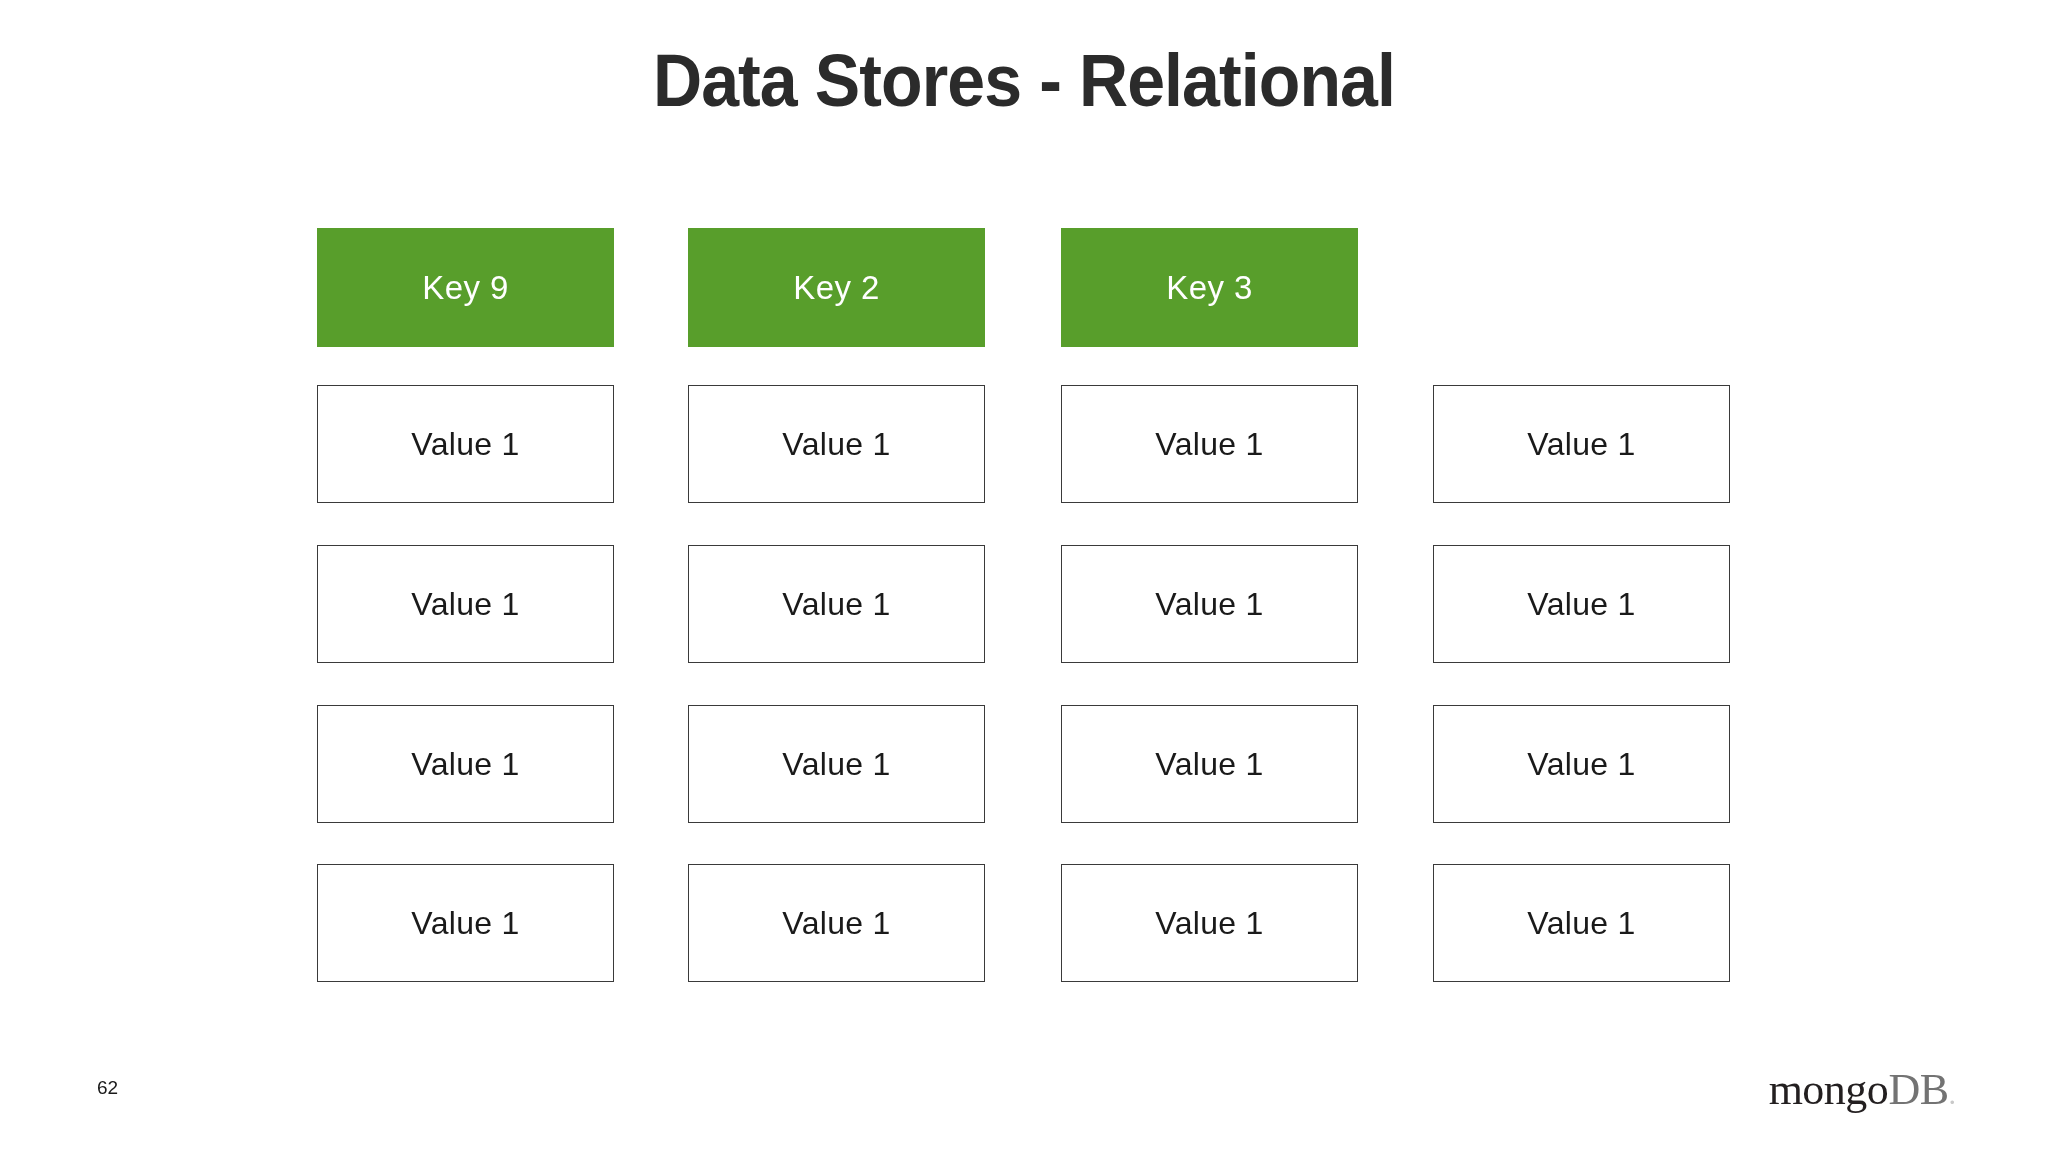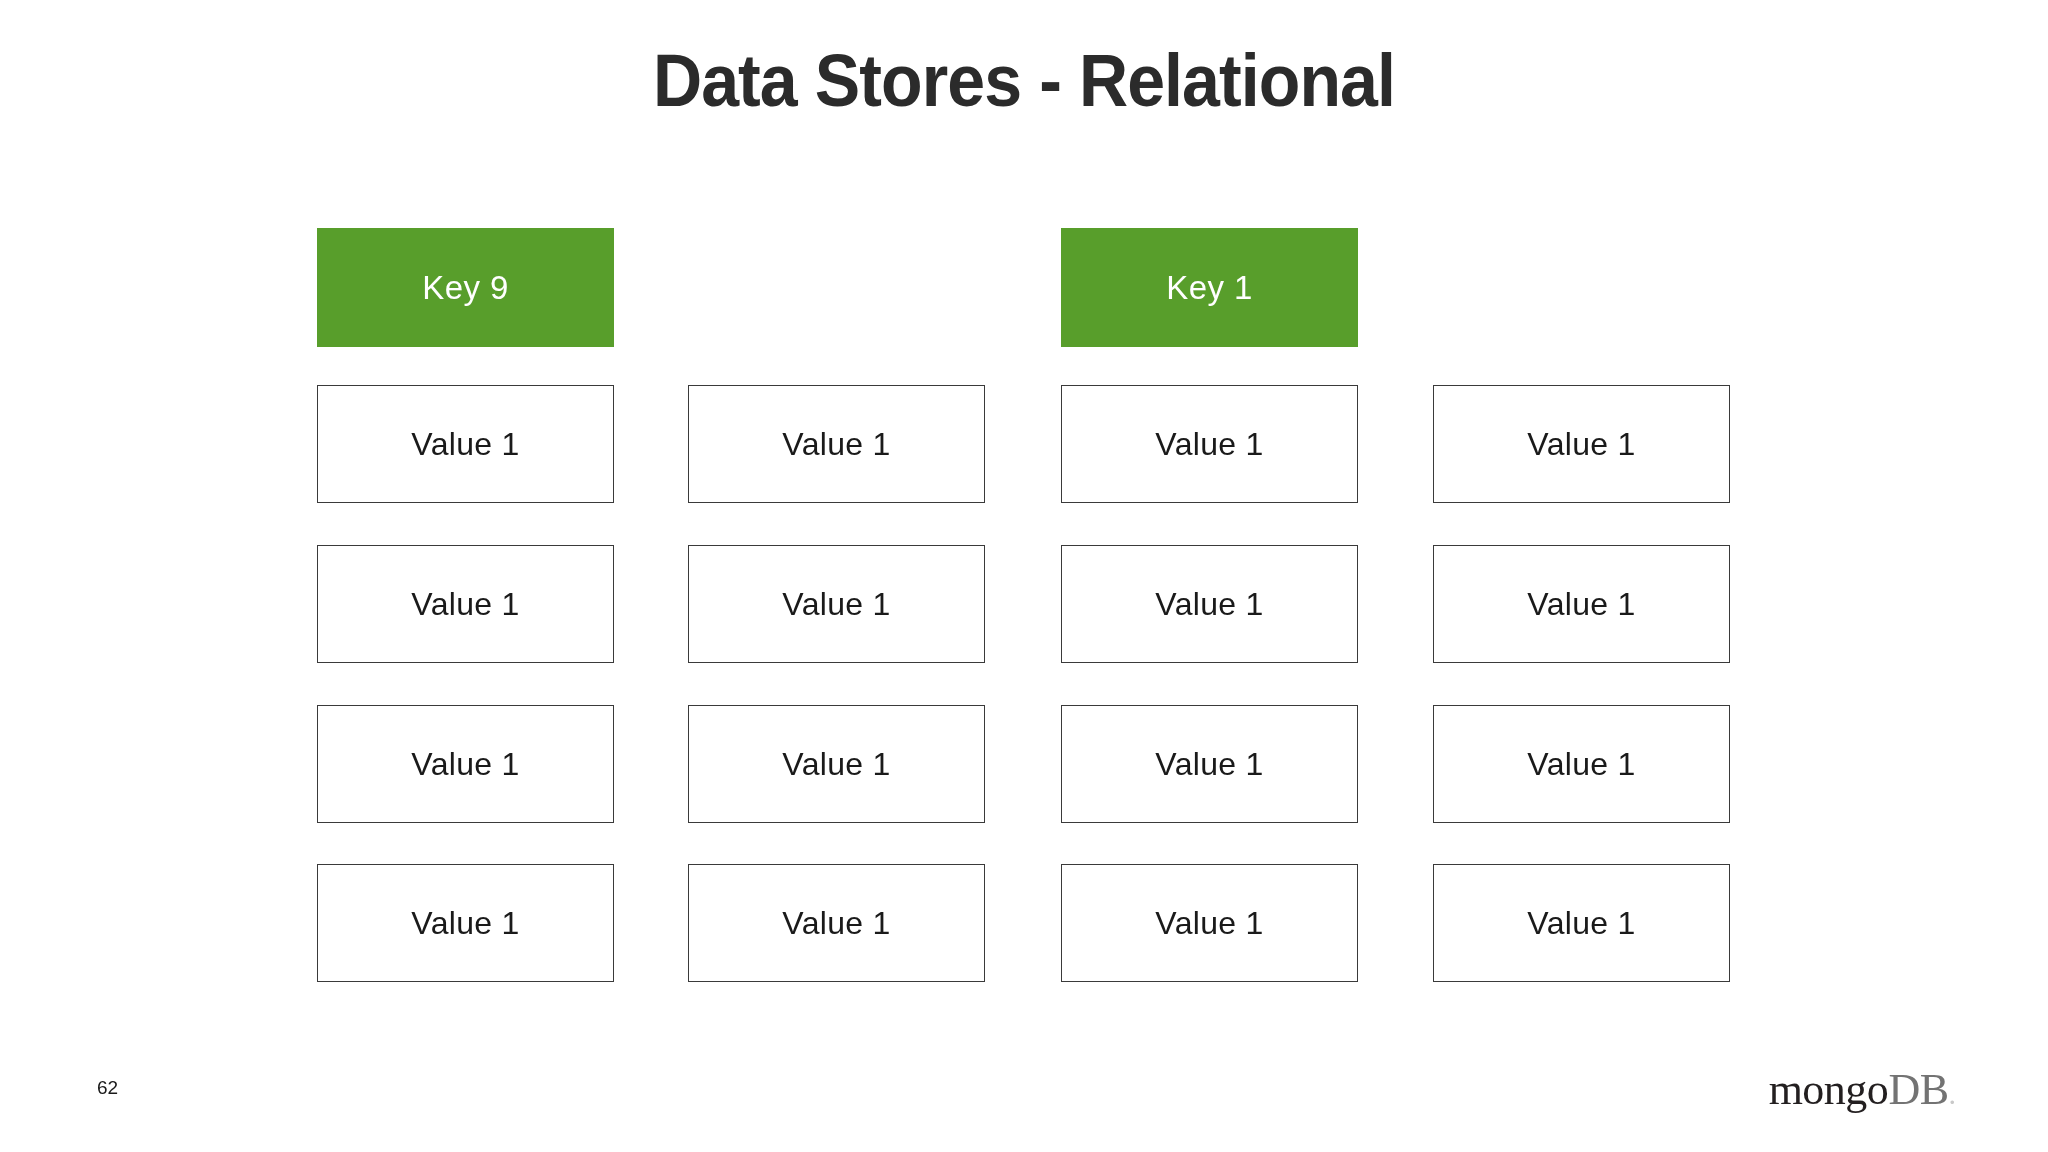--- a/index.html
+++ b/index.html
@@ -157,37 +157,40 @@
       </div>
       <div class="value-box value-row-2">
         <span class="value-label">Value 1</span>
       </div>
       <div class="value-box value-row-3">
         <span class="value-label">Value 1</span>
       </div>
     </div>
 
     <div class="column col-1">
+      <div class="key-box">
+        <span class="key-label">Key 2</span>
+      </div>
       <div class="value-box value-row-0">
         <span class="value-label">Value 1</span>
       </div>
       <div class="value-box value-row-1">
         <span class="value-label">Value 1</span>
       </div>
       <div class="value-box value-row-2">
         <span class="value-label">Value 1</span>
       </div>
       <div class="value-box value-row-3">
         <span class="value-label">Value 1</span>
       </div>
     </div>
 
     <div class="column col-2">
       <div class="key-box">
-        <span class="key-label">Key 1</span>
+        <span class="key-label">Key 3</span>
       </div>
       <div class="value-box value-row-0">
         <span class="value-label">Value 1</span>
       </div>
       <div class="value-box value-row-1">
         <span class="value-label">Value 1</span>
       </div>
       <div class="value-box value-row-2">
         <span class="value-label">Value 1</span>
       </div>

